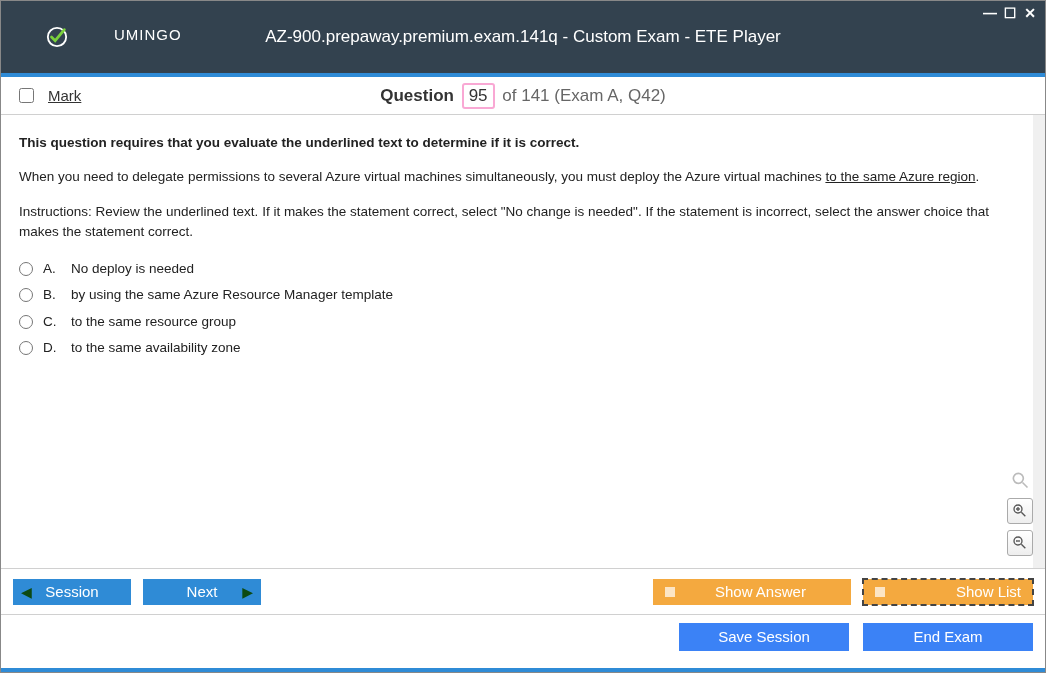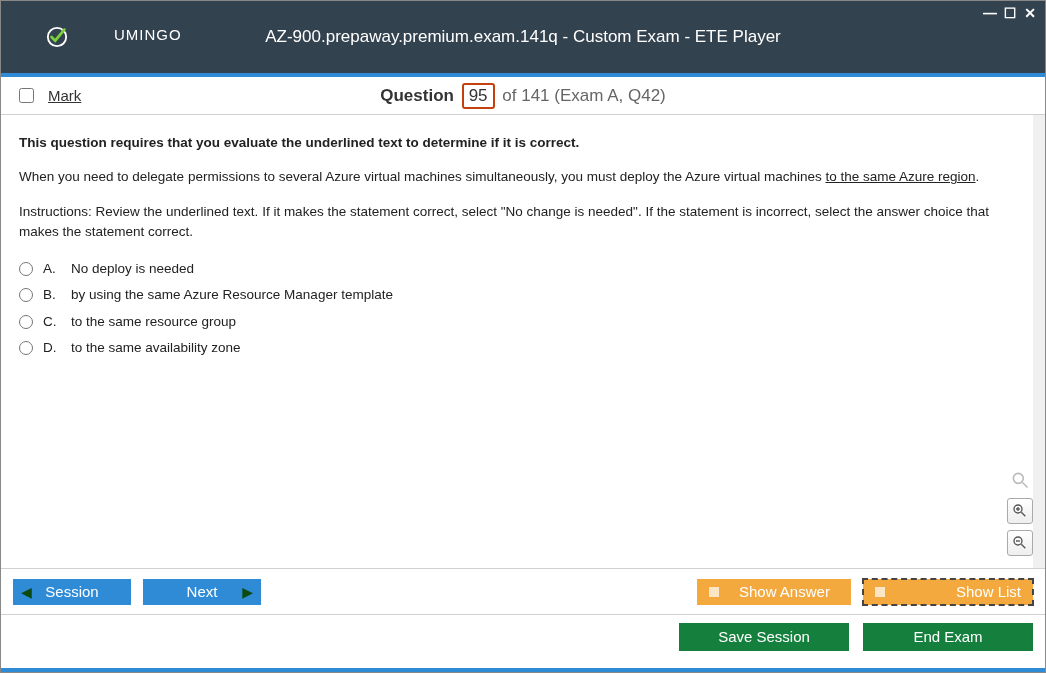--- a/index.html
+++ b/index.html
@@ -80,21 +80,21 @@
     position: absolute;
     left: 0; right: 0;
     text-align: center;
     font-size: 17px;
     color: #666;
     pointer-events: none;
   }
   .q-center .q-word { color: #333; font-weight: bold; }
   .q-num-box {
     display: inline-block;
-    border: 2px solid #c2410c;
+    border: 2px solid #f9a8d4;
     border-radius: 3px;
     padding: 1px 5px;
     color: #333;
     font-weight: normal;
     margin: 0 3px;
   }
   .content-area {
     position: relative;
     height: 454px;
     border-bottom: 1px solid #d0d0d0;
@@ -180,23 +180,23 @@
     width:0;height:0;
     border-left:6px solid transparent;
     border-right:6px solid transparent;
     border-bottom:7px solid #1a3a56;
   }
   .btn-orange .sq {
     width:10px;height:10px;background:#fff;opacity:.7;
     margin-right:14px;
   }
   .btn-review { width: 170px; justify-content: space-around; padding: 0 12px;}
-  .btn-show-answer { width: 154px; padding:0 12px; justify-content:flex-start; gap:6px;}
+  .btn-show-answer { width: 198px; padding:0 12px; justify-content:flex-start; gap:26px;}
   .btn-show-list { width: 170px; padding:0 12px; justify-content:space-between; gap:14px; outline: 2px dashed #444; outline-offset:-1px;}
-  .btn-dark { background: #15803d; width: 170px; height:28px; }
+  .btn-dark { background: #3b82f6; width: 170px; height:28px; }
   .spacer-flex { flex: 1; }
   .bottom-blue { position:absolute; bottom:0; left:0; right:0; height:4px; background:#2f8bd6; }
   
   .fake-scroll {
     position:absolute; top:0; right:0; bottom:0; width:12px;
     background:#f0f0f0;
   }
 </style>
 </head>
 <body>

